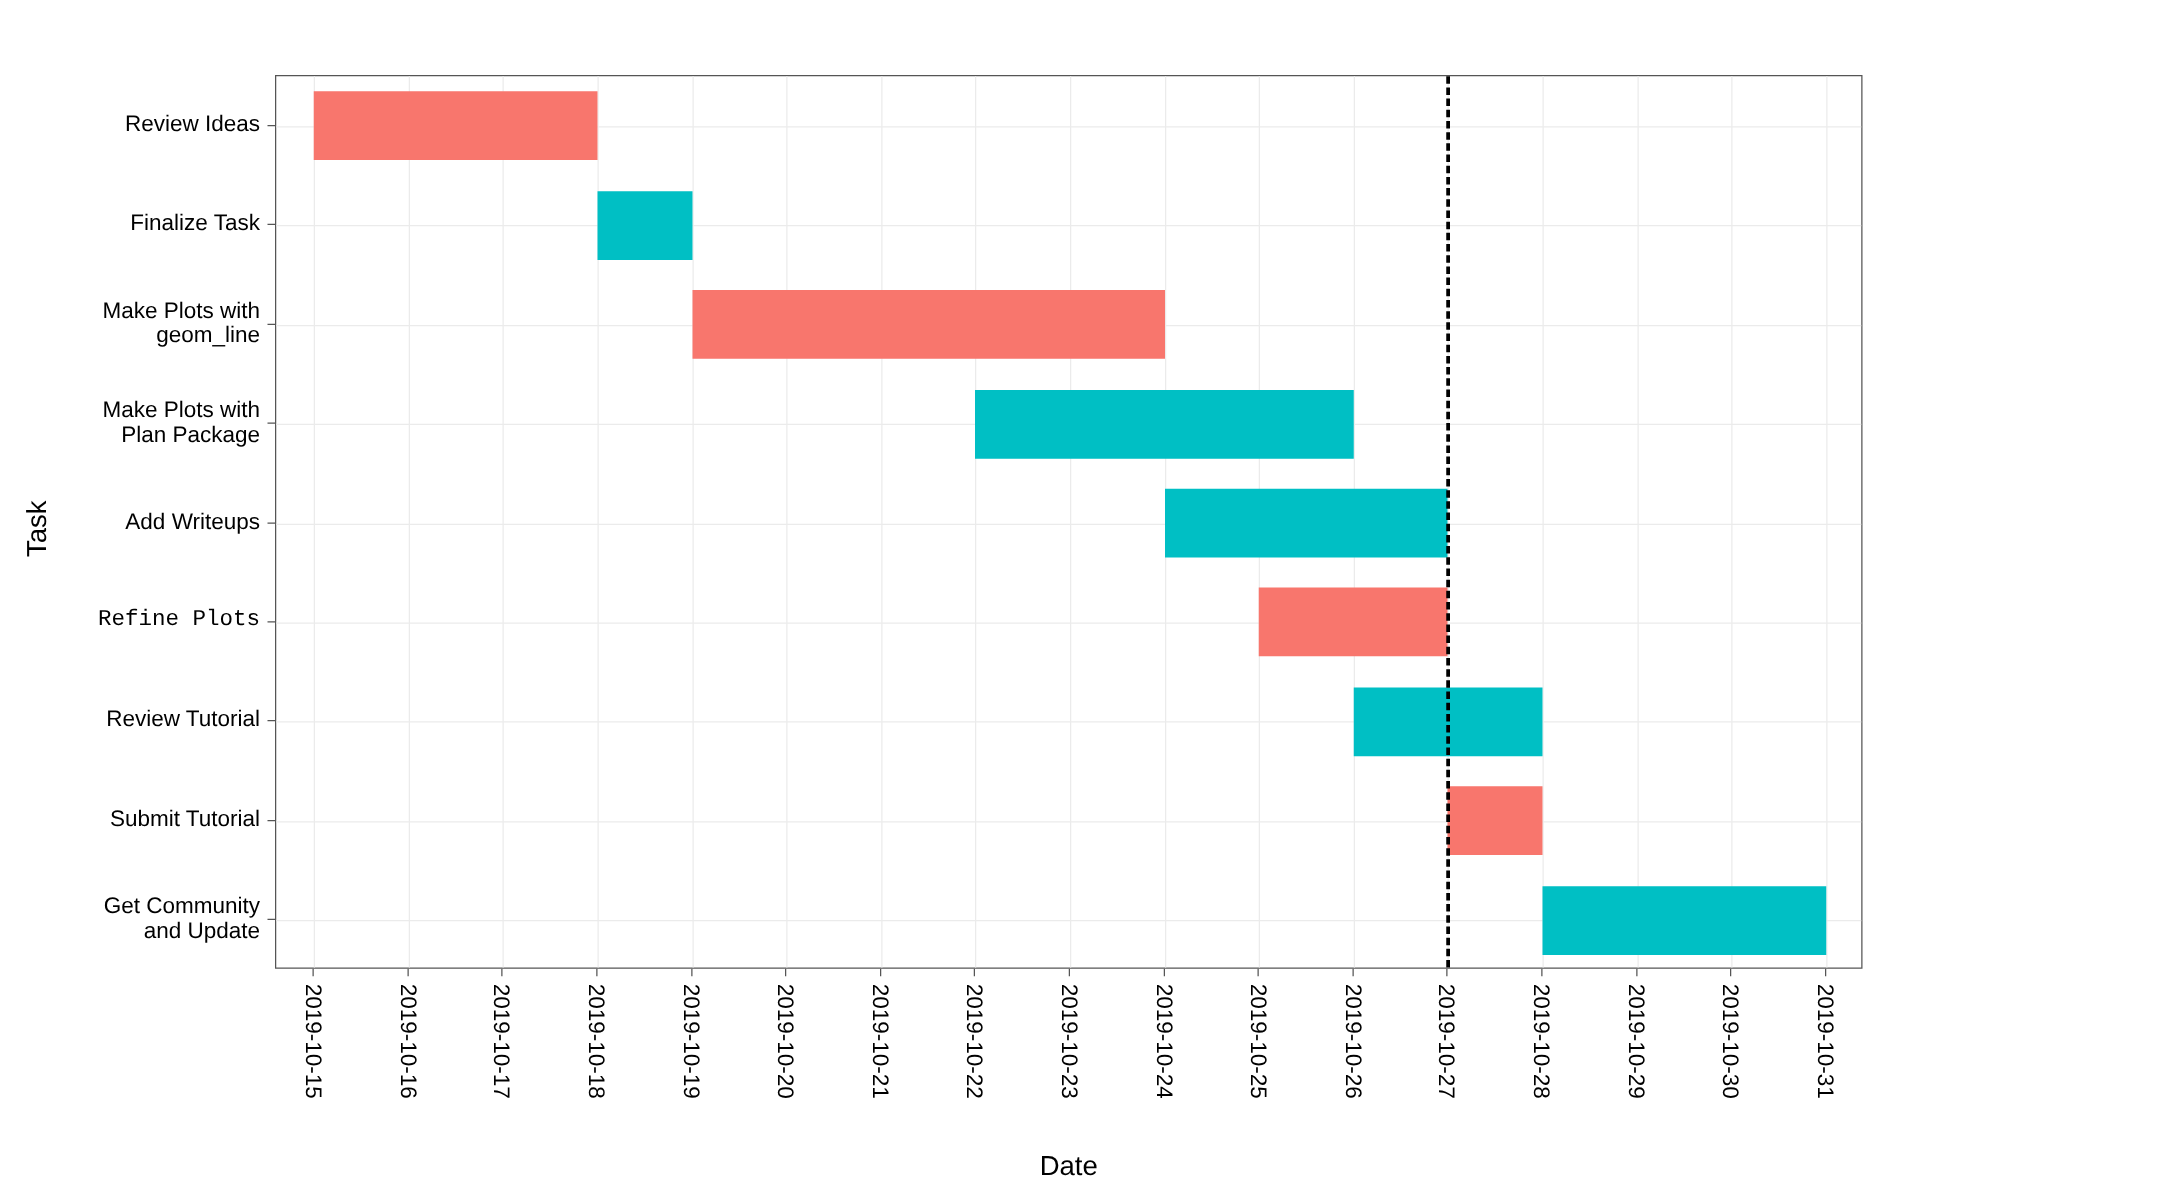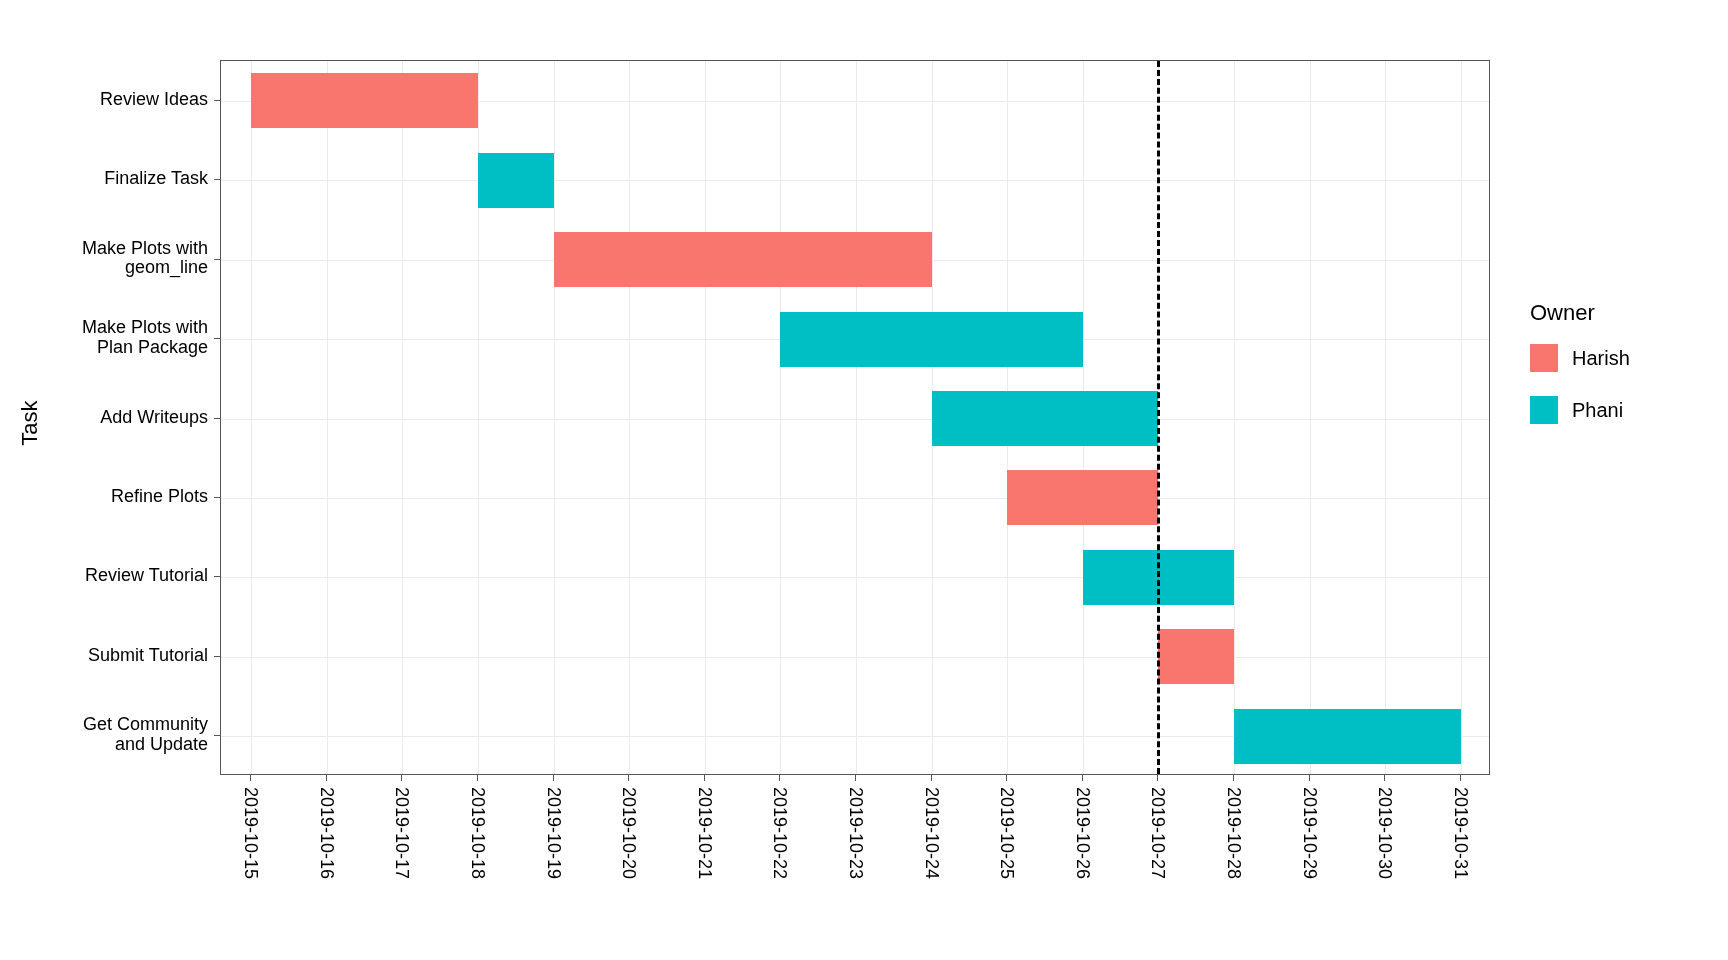--- a/index.html
+++ b/index.html
@@ -185,21 +185,21 @@
       <div class="ytick-mark" style="left: 214px; top: 258.611px;"></div>
       <div class="ytick" style="left: 8px; top: 338.056px;">
         <div>Make Plots with</div>
         <div>Plan Package</div>
       </div>
       <div class="ytick-mark" style="left: 214px; top: 338.056px;"></div>
       <div class="ytick" style="left: 8px; top: 417.5px;">
         <div>Add Writeups</div>
       </div>
       <div class="ytick-mark" style="left: 214px; top: 417.5px;"></div>
-      <div class="ytick" style="left: 8px; top: 496.944px;">
+      <div class="ytick" style="left: 8px; top: 496.944px; font-family: Liberation Mono, monospace;">
         <div>Refine Plots</div>
       </div>
       <div class="ytick-mark" style="left: 214px; top: 496.944px;"></div>
       <div class="ytick" style="left: 8px; top: 576.389px;">
         <div>Review Tutorial</div>
       </div>
       <div class="ytick-mark" style="left: 214px; top: 576.389px;"></div>
       <div class="ytick" style="left: 8px; top: 655.833px;">
         <div>Submit Tutorial</div>
       </div>
@@ -243,26 +243,16 @@
       <div class="xtick" style="left: 1308.57px; top: 787px;">2019-10-29</div>
       <div class="xtick-mark" style="left: 1308.57px; top: 775px;"></div>
       <div class="xtick" style="left: 1384.17px; top: 787px;">2019-10-30</div>
       <div class="xtick-mark" style="left: 1384.17px; top: 775px;"></div>
       <div class="xtick" style="left: 1459.76px; top: 787px;">2019-10-31</div>
       <div class="xtick-mark" style="left: 1459.76px; top: 775px;"></div>
     </div>
 
   <div class="ylab" style="left:-10px; top:410px; width:80px; text-align:center;">Task</div>
 
-
-  <div class="legend">
-    <div class="legend-title">Owner</div>
-    <div class="legend-item">
-      <div class="legend-swatch" style="background:#f8766d;"></div>
-      <span>Harish</span>
-    </div>
-    <div class="legend-item">
-      <div class="legend-swatch" style="background:#00bfc4;"></div>
-      <span>Phani</span>
-    </div>
-  </div>
+  <div class="xlab" style="left:220px; top:920px; width:1270px;">Date</div>
+
 
 </div>
 
 </body></html>

